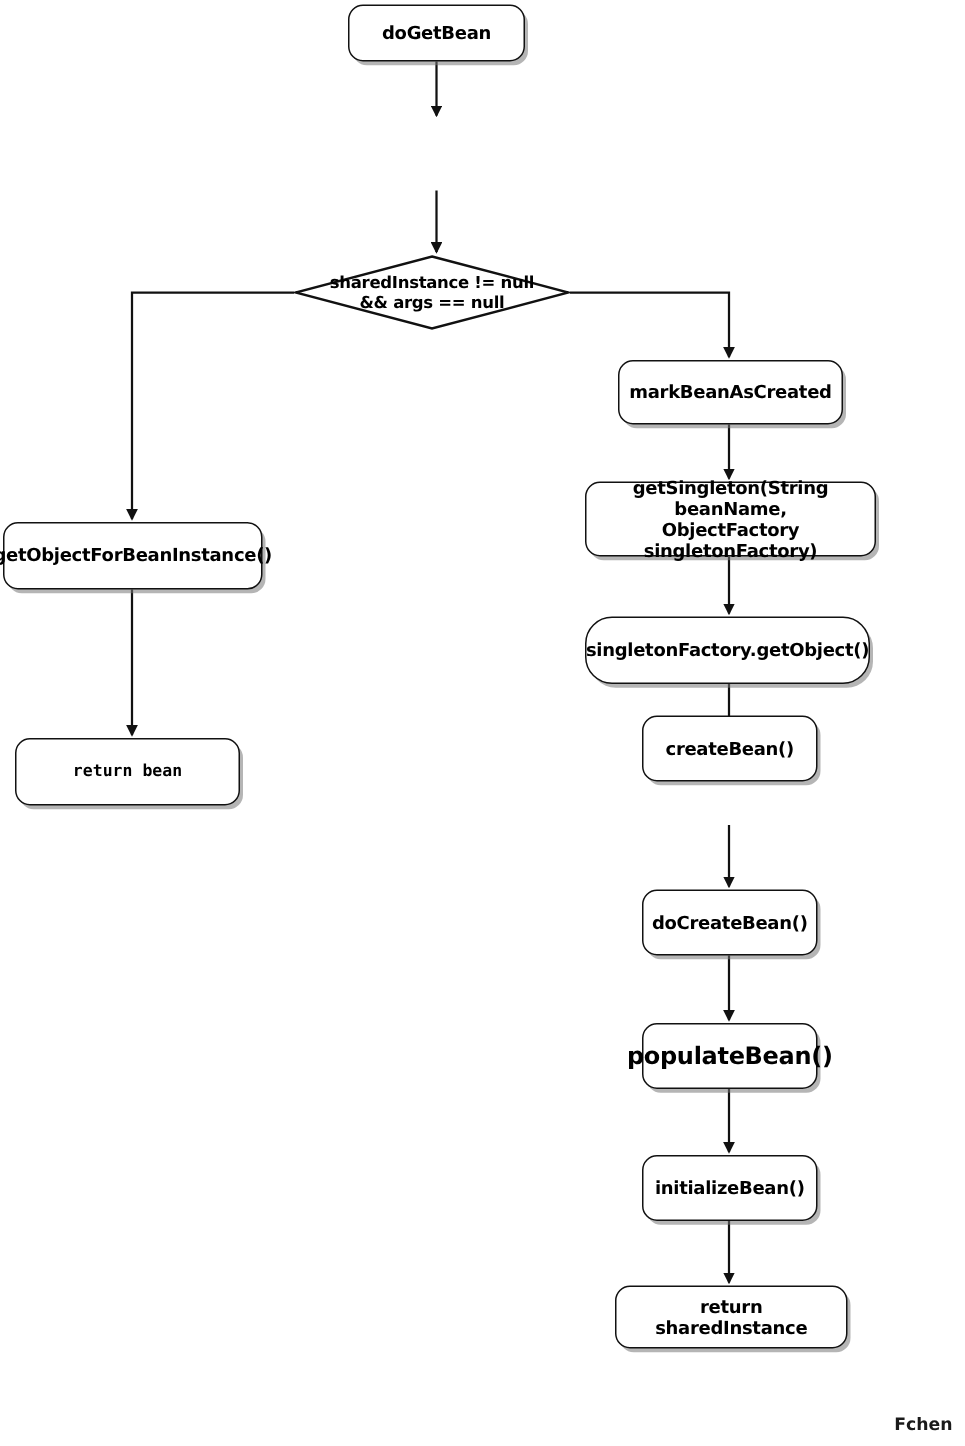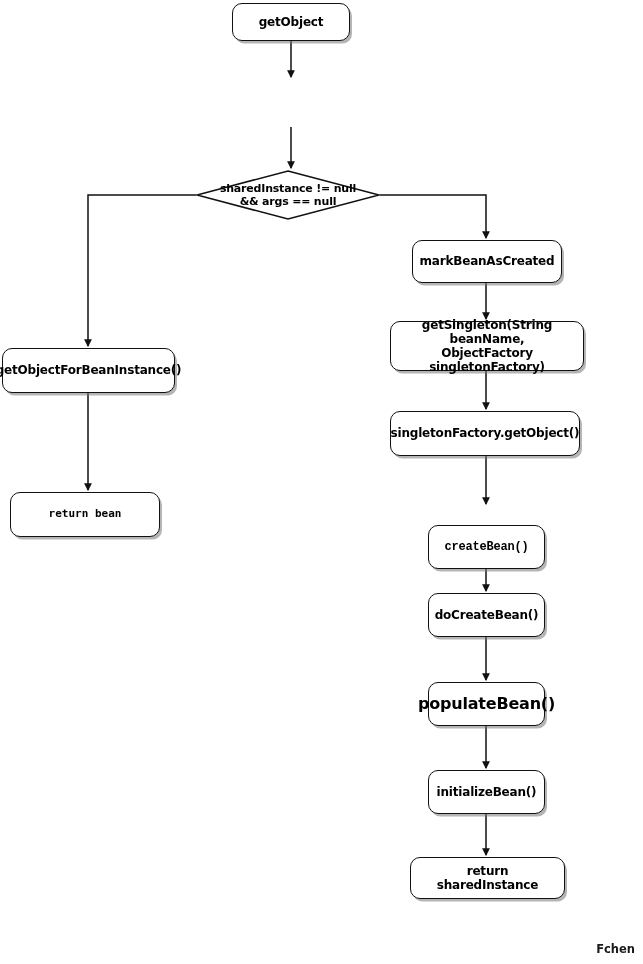--- a/index.html
+++ b/index.html
@@ -120,43 +120,43 @@
 
     <path d="M 486 550 L 486 591" stroke="#111111" stroke-width="1.5" fill="none" marker-end="url(#arrow)"></path>
 
     <path d="M 486 637 L 486 680" stroke="#111111" stroke-width="1.5" fill="none" marker-end="url(#arrow)"></path>
 
     <path d="M 486 726 L 486 768" stroke="#111111" stroke-width="1.5" fill="none" marker-end="url(#arrow)"></path>
 
     <path d="M 486 814 L 486 855" stroke="#111111" stroke-width="1.5" fill="none" marker-end="url(#arrow)"></path>
   </svg>
 
-  <div class="node" id="n-doGetBean" style="left: 232px; top: 3px; width: 118px; height: 38px; font-size: 12px;">getObject</div>
+  <div class="node" id="n-doGetBean" style="left: 232px; top: 3px; width: 118px; height: 38px; font-size: 12px;">doGetBean</div>
 
 
   <div class="decision" id="n-sharedInstanceCheck" style="left: 196px; top: 170px; width: 184px; height: 50px;">
     <svg class="dia-shape" viewBox="0 0 184 50" preserveAspectRatio="none" xmlns="http://www.w3.org/2000/svg">
       <polygon points="92,1 183,25 92,49 1,25" fill="#ffffff" stroke="#111111" stroke-width="1.6" vector-effect="non-scaling-stroke"></polygon>
     </svg>
     <div class="dia-label" style="font-size: 11px;">sharedInstance != null
 &amp;&amp; args == null</div>
   </div>
 
   <div class="node" id="n-getObjectForBeanInstance" style="left: 2px; top: 348px; width: 173px; height: 45px; font-size: 12px;">getObjectForBeanInstance()</div>
 
   <div class="node mono" id="n-returnBean" style="left: 10px; top: 492px; width: 150px; height: 45px; font-size: 11px;">return bean</div>
 
   <div class="node" id="n-markBeanAsCreated" style="left: 412px; top: 240px; width: 150px; height: 43px; font-size: 12px;">markBeanAsCreated</div>
 
   <div class="node" id="n-getSingletonFull" style="left: 390px; top: 321px; width: 194px; height: 50px; font-size: 12px;">getSingleton(String beanName,
 ObjectFactory singletonFactory)</div>
 
-  <div class="node" id="n-singletonFactoryGetObject" style="left: 390px; top: 411px; width: 190px; height: 45px; font-size: 12px;">singletonFactory.getObject()</div>
+  <div class="node" id="n-singletonFactoryGetObject" style="left: 390px; top: 411px; width: 190px; height: 45px; font-size: 12px; border-radius: 18px;">singletonFactory.getObject()</div>
 
-  <div class="node" id="n-createBean" style="left: 428px; top: 525px; width: 117px; height: 44px; font-size: 12px; font-family: Liberation Mono, monospace;">createBean()</div>
+  <div class="node" id="n-createBean" style="left: 428px; top: 477px; width: 117px; height: 44px; font-size: 12px;">createBean()</div>
 
   <div class="node" id="n-doCreateBean" style="left: 428px; top: 593px; width: 117px; height: 44px; font-size: 12px;">doCreateBean()</div>
 
   <div class="node" id="n-populateBean" style="left: 428px; top: 682px; width: 117px; height: 44px; font-size: 16px;">populateBean()</div>
 
   <div class="node" id="n-initializeBean" style="left: 428px; top: 770px; width: 117px; height: 44px; font-size: 12px;">initializeBean()</div>
 
   <div class="node" id="n-returnExposedObject" style="left: 410px; top: 857px; width: 155px; height: 42px; font-size: 12px;">return sharedInstance</div>
 
   <div id="watermark">Fchen</div>

